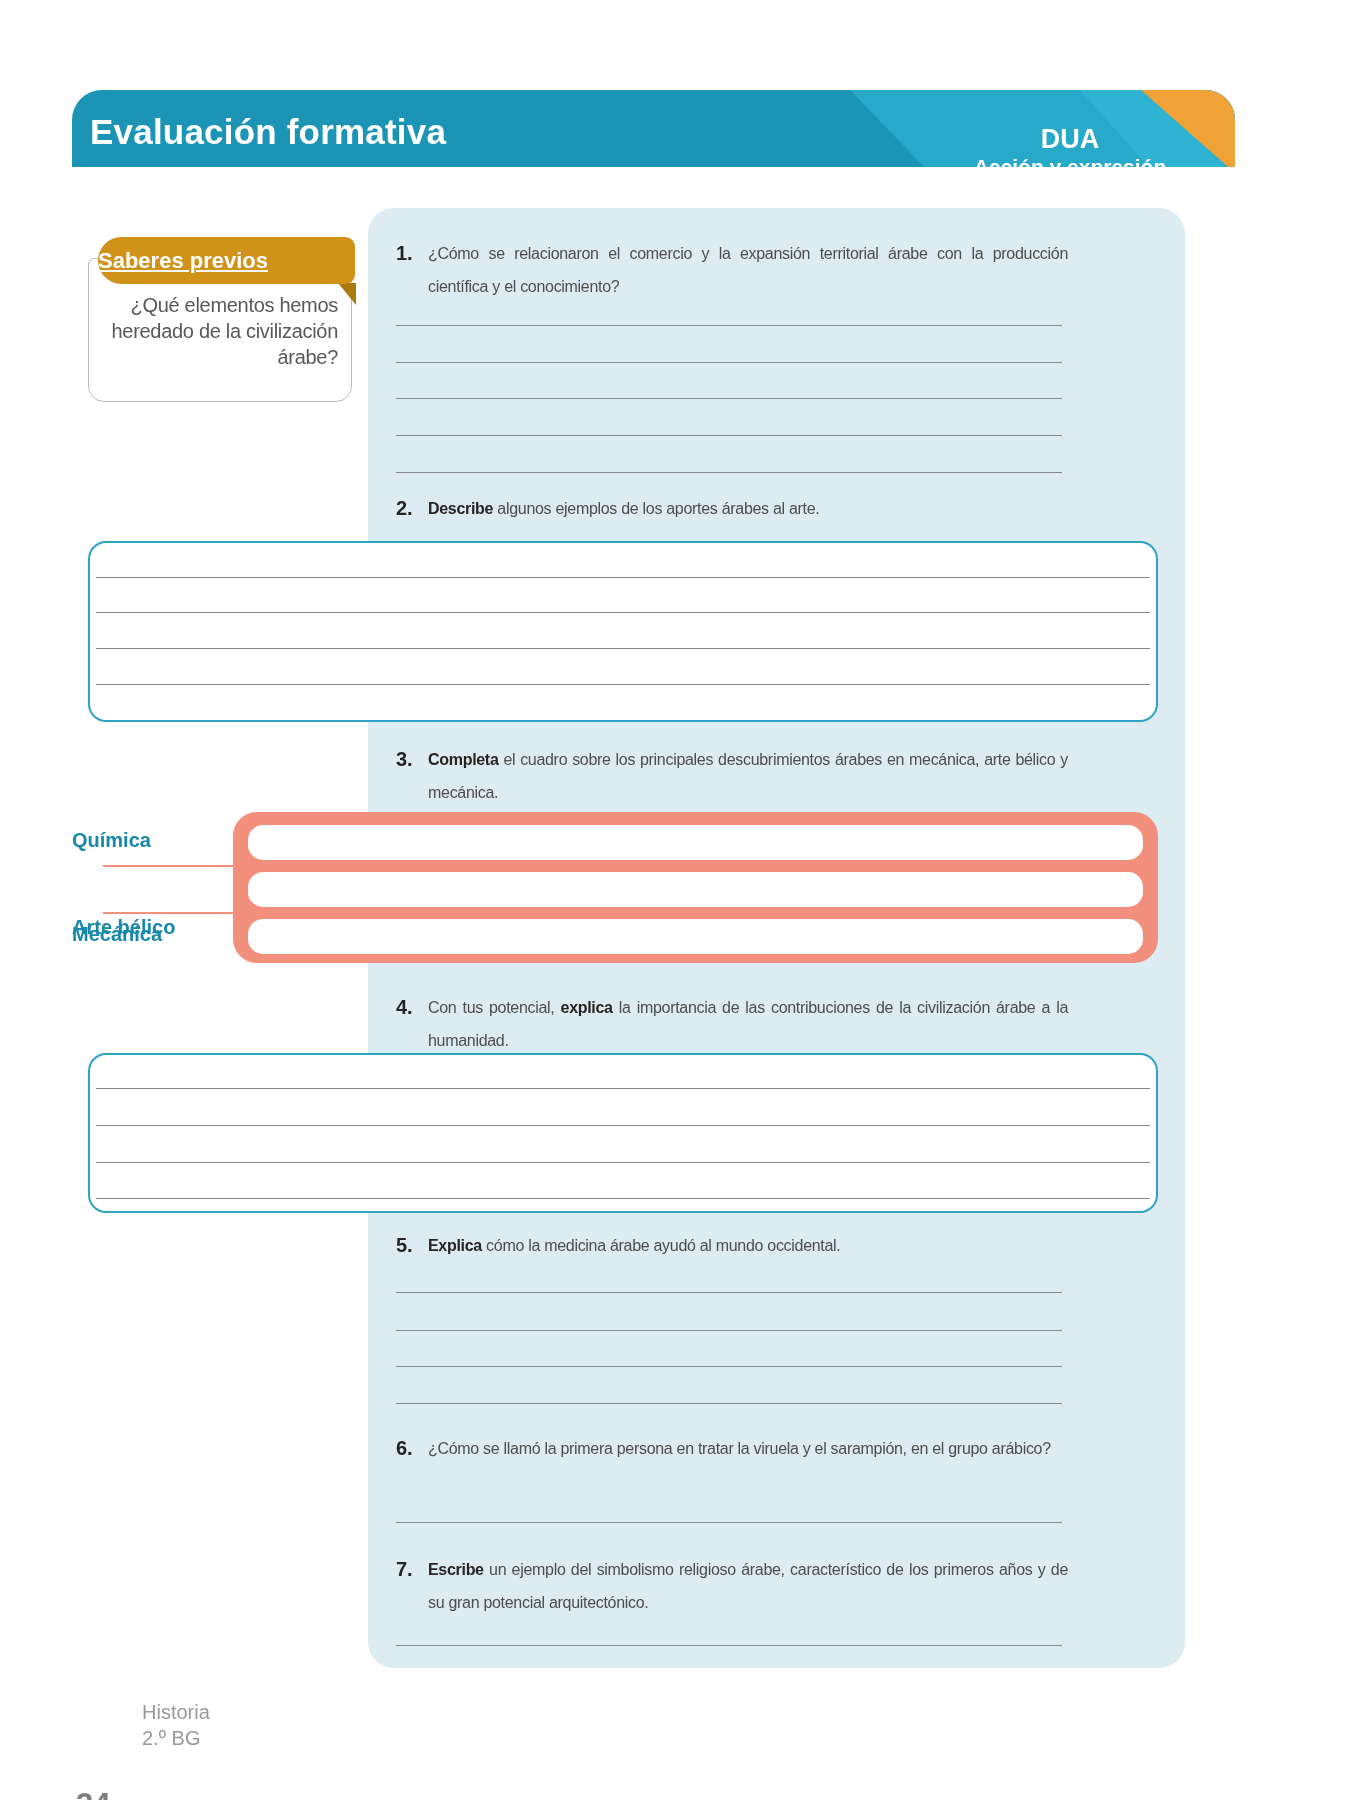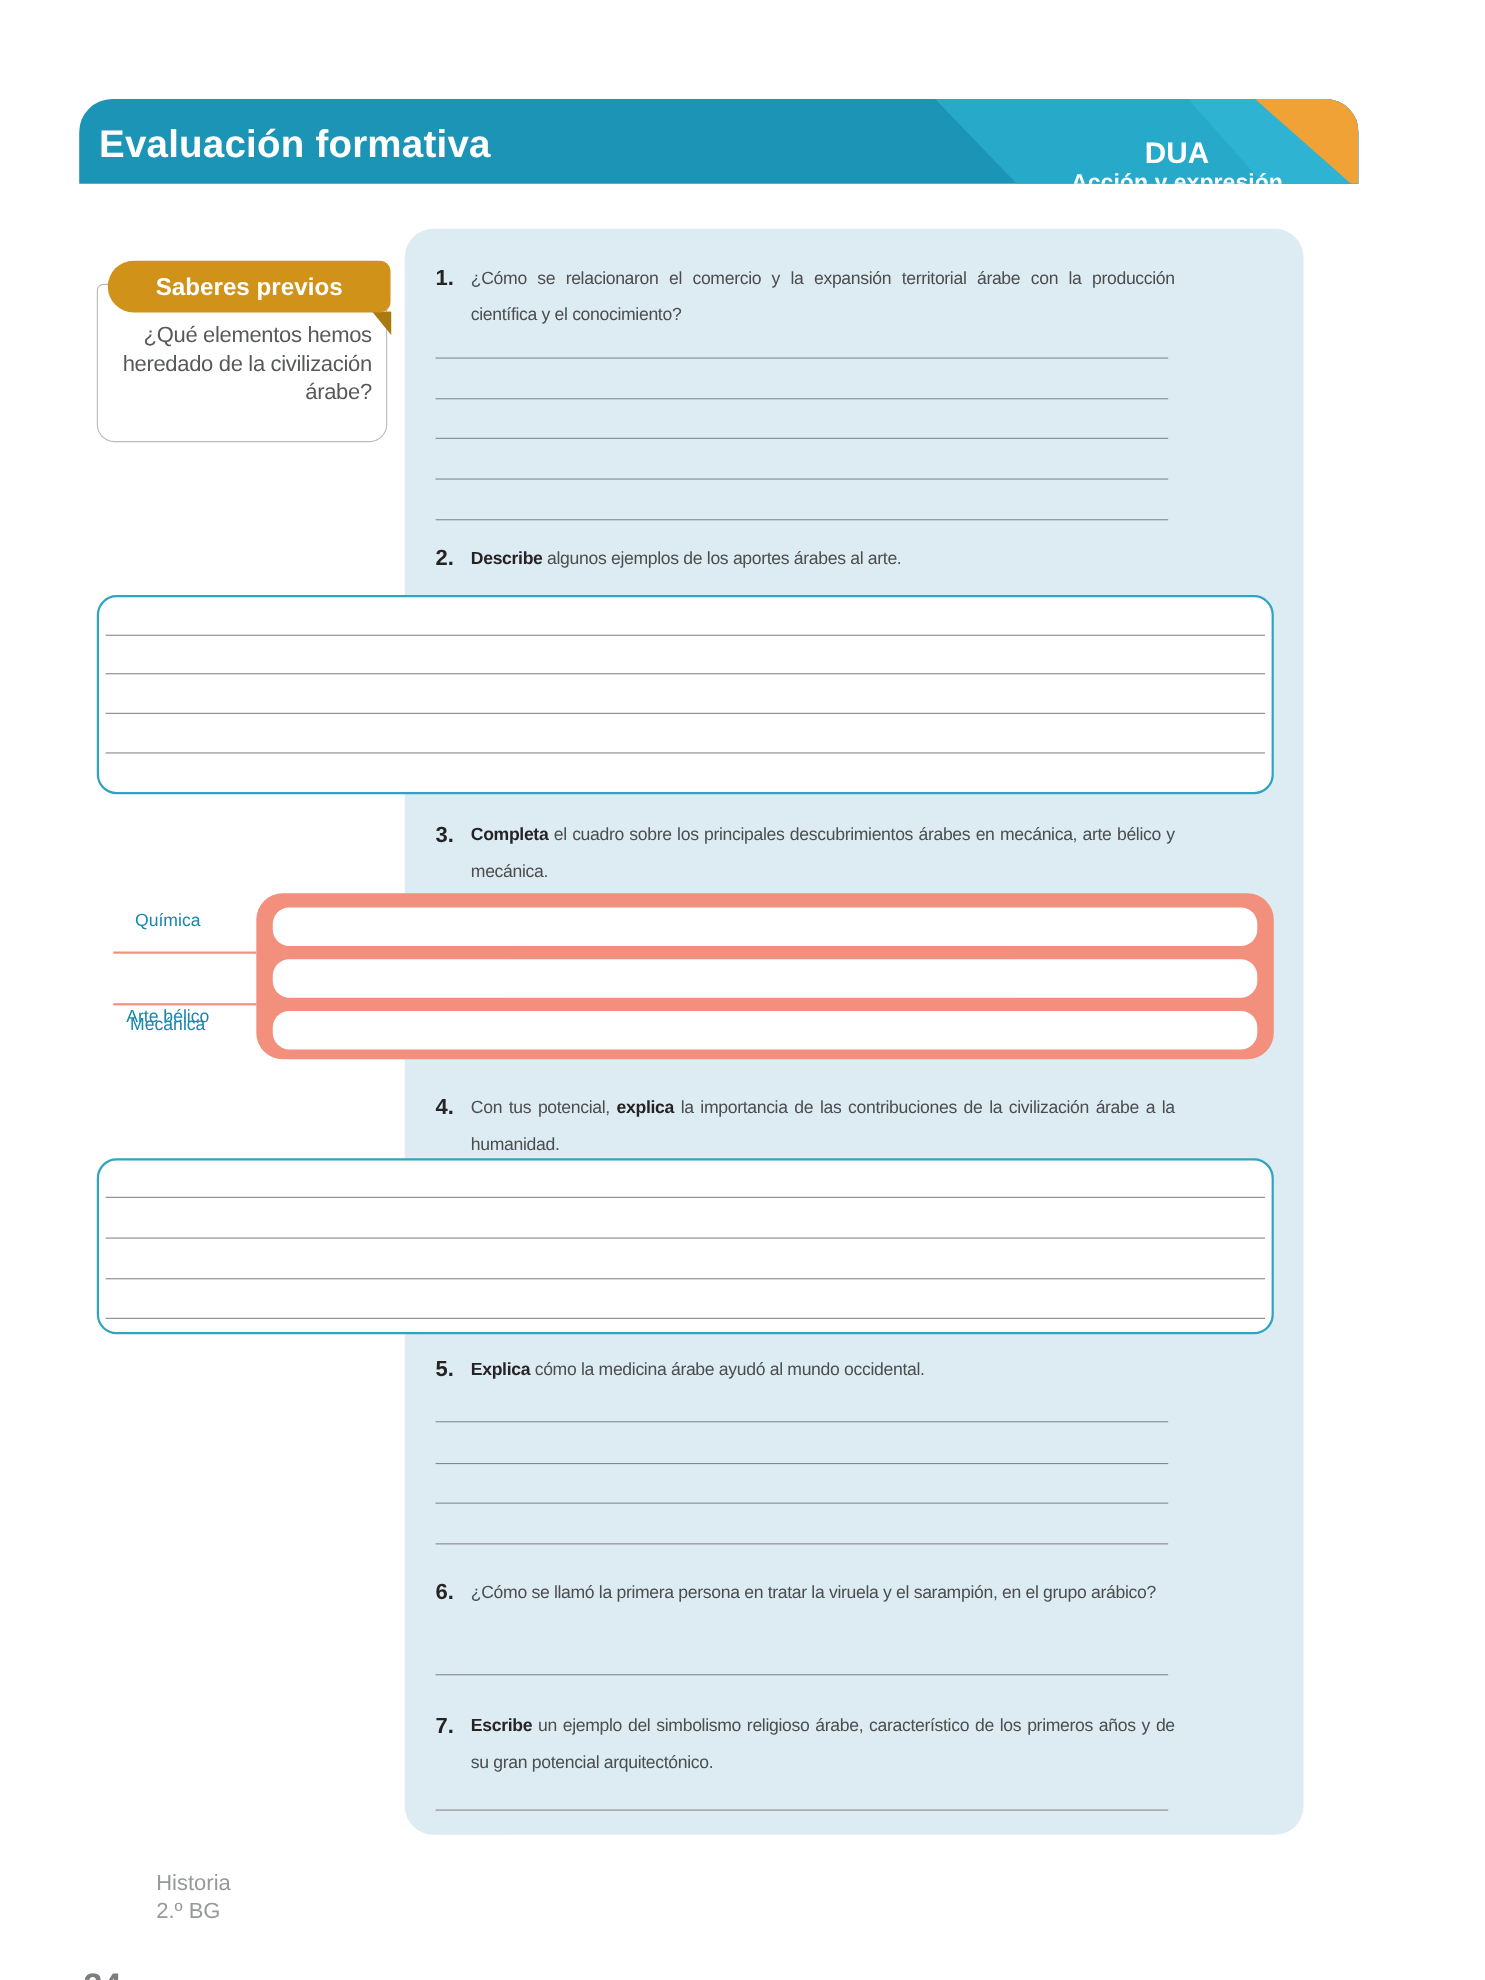--- a/index.html
+++ b/index.html
@@ -34,21 +34,21 @@
   }
 
   
   .bubble {
     position:absolute; left:88px; top:258px; width:262px; height:142px;
     background:#ffffff; border:1px solid #b7b9bb; border-radius:6px 6px 16px 16px; z-index:1;
   }
   .pill {
     position:absolute; left:98px; top:237px; width:257px; height:47px;
     background:var(--pill-gold,#d09219); border-radius:24px 10px 10px 24px;
-    color:#ffffff; font-size:22px; font-weight:700; text-align:center; line-height:47px; z-index:3;
+    color:#ffffff; font-size:22px; font-weight:700; line-height:47px; z-index:3;text-decoration:underline;
   }
   .pill-tail {
     position:absolute; left:338px; top:283px; width:18px; height:22px;
     background:var(--pill-gold-dark,#a97a10);
     clip-path:polygon(0 0,100% 0,100% 100%); z-index:2;
   }
   .bubble-text {
     position:absolute; left:98px; top:292px; width:240px; text-align:right;
     font-size:20px; letter-spacing:-0.3px; line-height:26px; color:var(--sidebar-text,#57585a); z-index:2;
   }
@@ -79,22 +79,22 @@
   
   .table-box {
     position:absolute; left:233px; top:812px; width:925px; height:151px;
     background:var(--table-salmon,#f2907d); border-radius:24px;
   }
   .table-row {
     position:absolute; left:15px; width:895px; height:35px;
     background:#ffffff; border-radius:15px;
   }
   .table-label {
-    position:absolute; left:72px; width:161px; text-align:center;
-    font-size:16px; font-weight:400; color:var(--label-teal,#1688aa);
+    position:absolute; left:72px; width:161px; 
+    font-size:20px; font-weight:700; color:var(--label-teal,#1688aa);
   }
   .label-rule { position:absolute; left:103px; width:130px; height:2px;
     background:var(--table-salmon,#f2907d); }
 
   
   .footer-page {
     position:absolute; left:76px; top:1787px; font-size:31px; font-weight:700;
     color:var(--footer-dark,#7b7d80);
   }
   .footer-subject { position:absolute; left:142px; top:1699px; font-size:20px;

